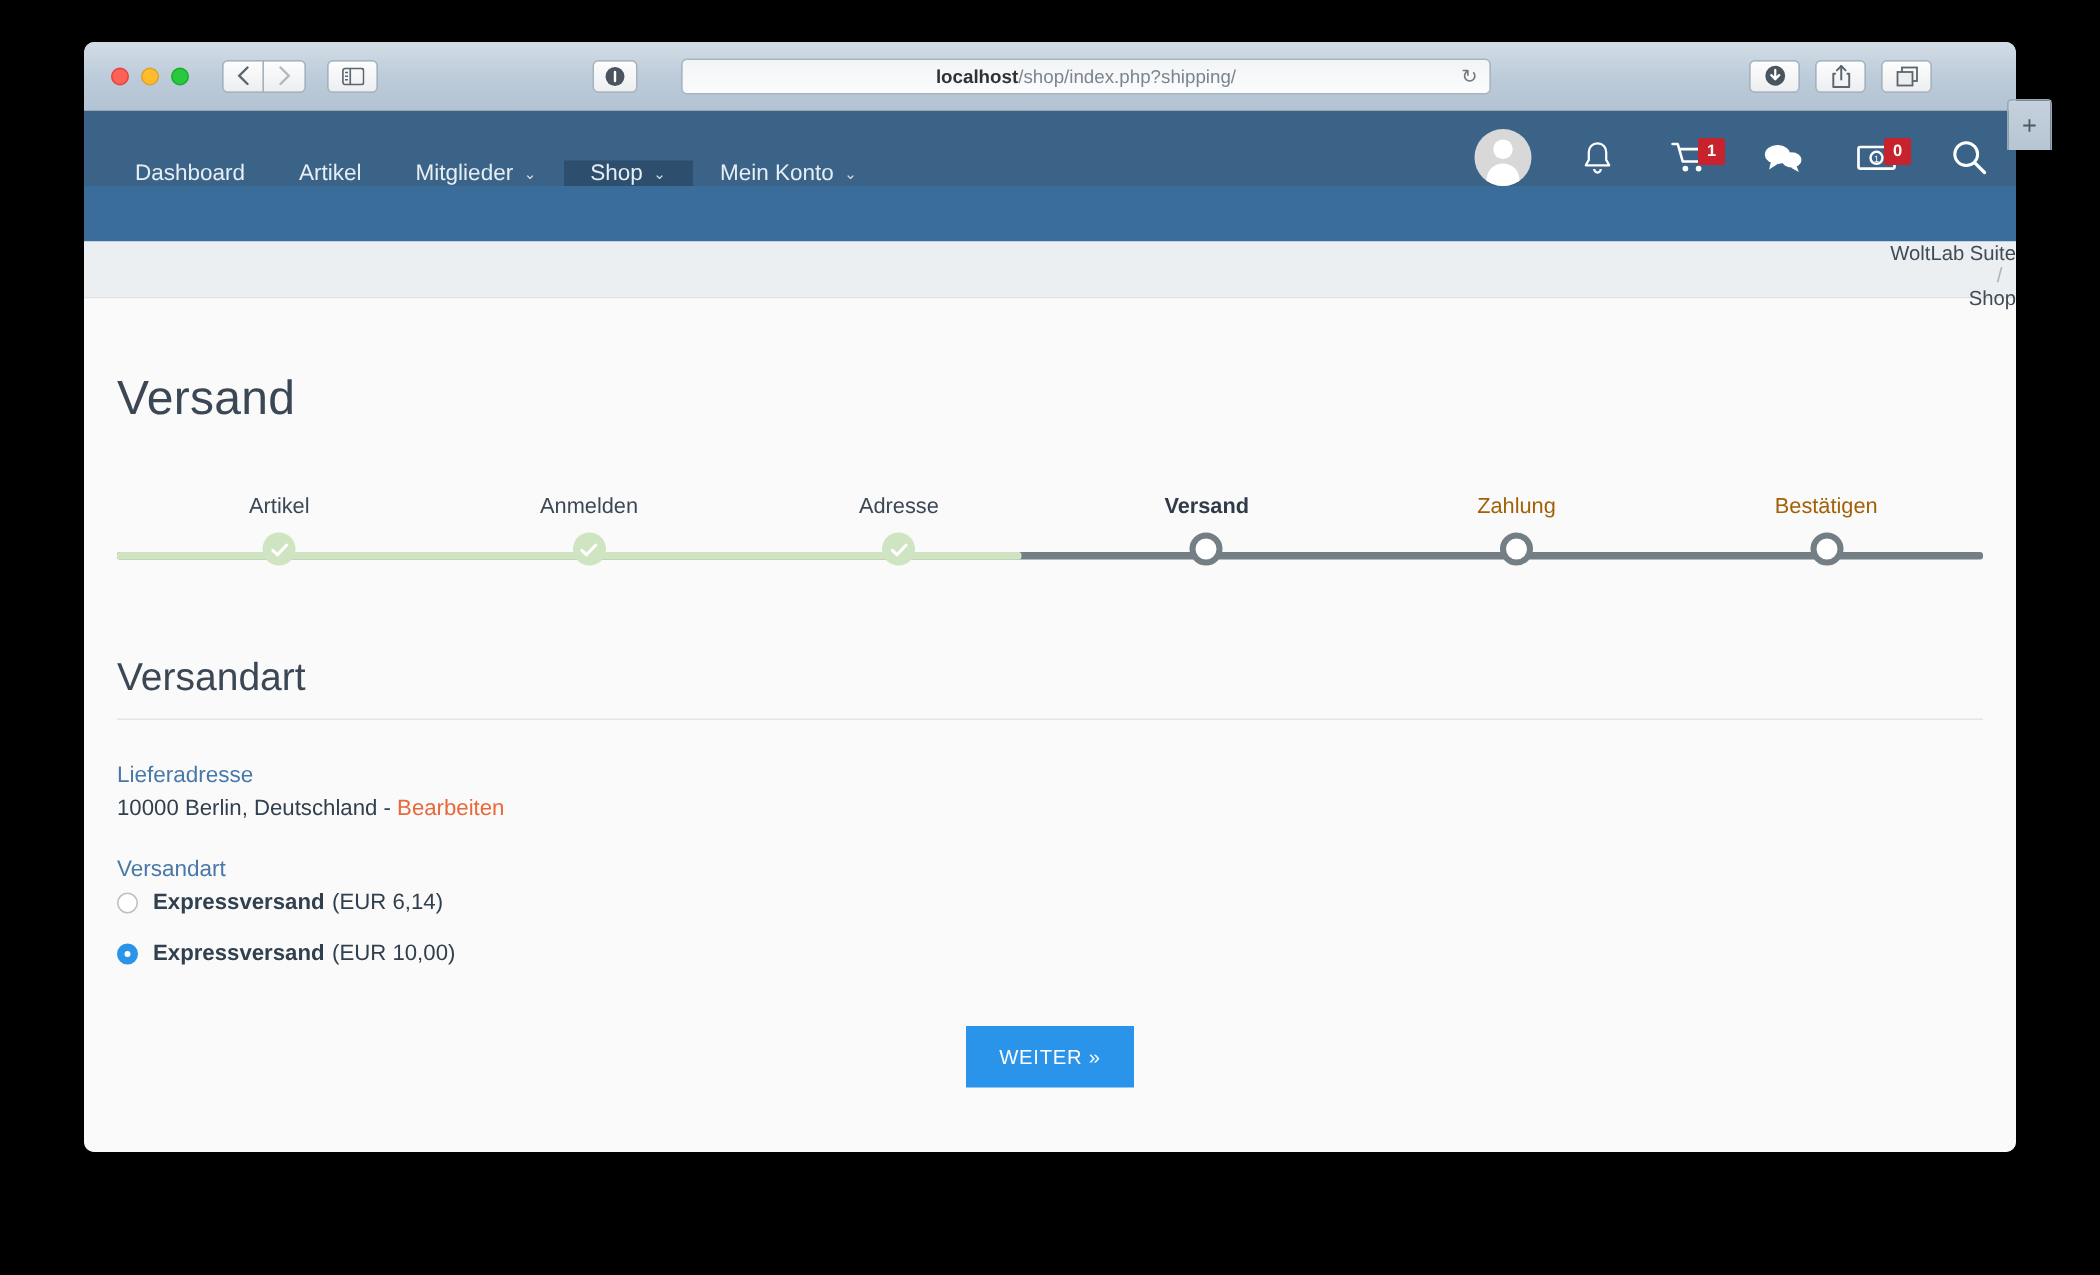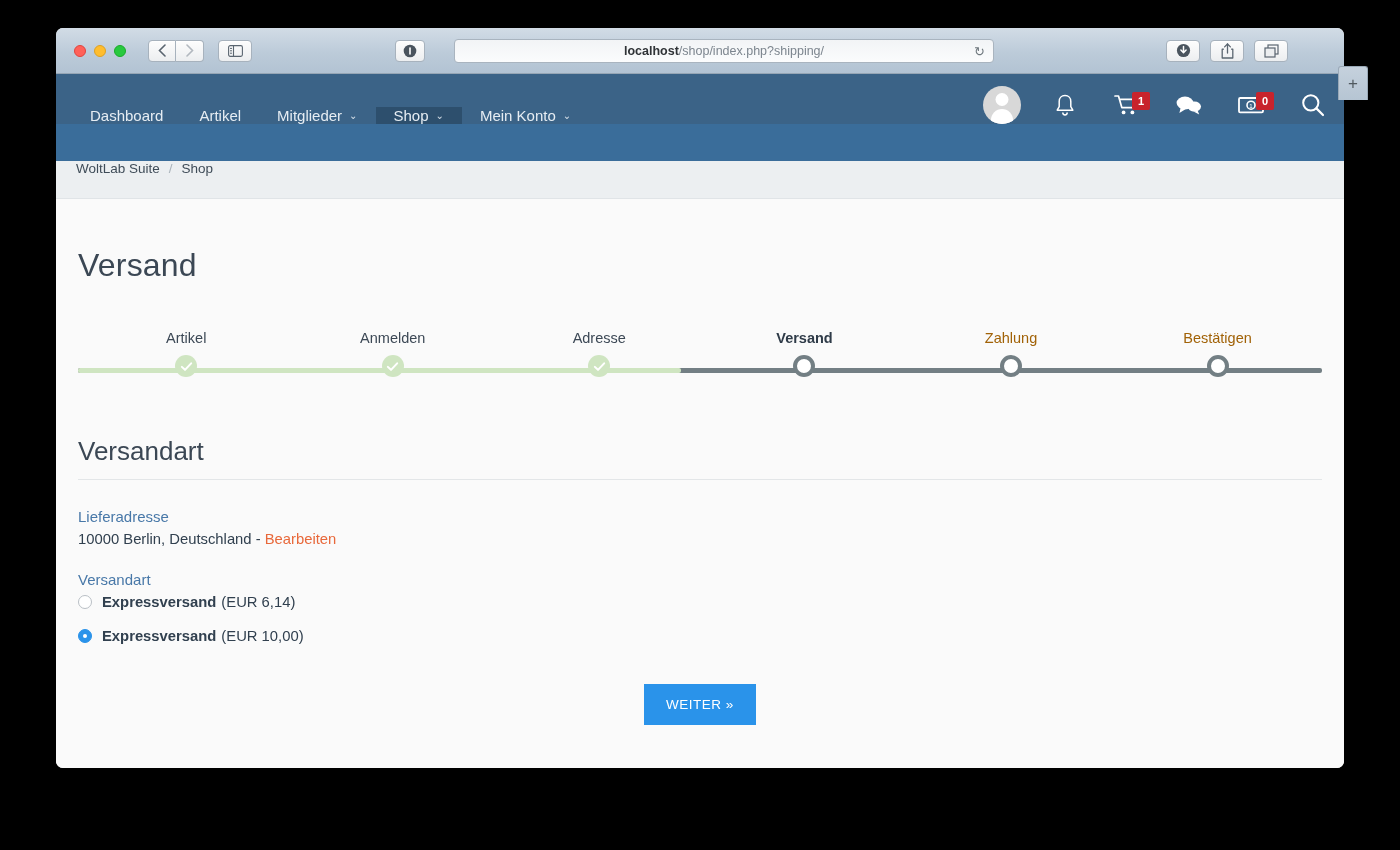--- a/index.html
+++ b/index.html
@@ -156,24 +156,25 @@
     padding: 0 4px;
   }
 
   .subbar { height: 37px; background: #3a6d9a; }
 
   
   .crumbs {
     height: 38px;
     background: #eceff1;
     border-bottom: 1px solid #e0e4e7;
-    display:flex; align-items:flex-start;
+    display:flex; align-items:flex-end;
     padding-left: 20px;
     font-size: 13.5px;
     color: #3f4c58;
+    flex-direction: column;
   }
   .crumbs .sep { color: #aab3bb; margin: 0 9px; }
 
   
   .content {
     background: #fafafa;
     padding: 48px 22px 0 22px;
     height: 100%;
   }
   h1.page-title {

